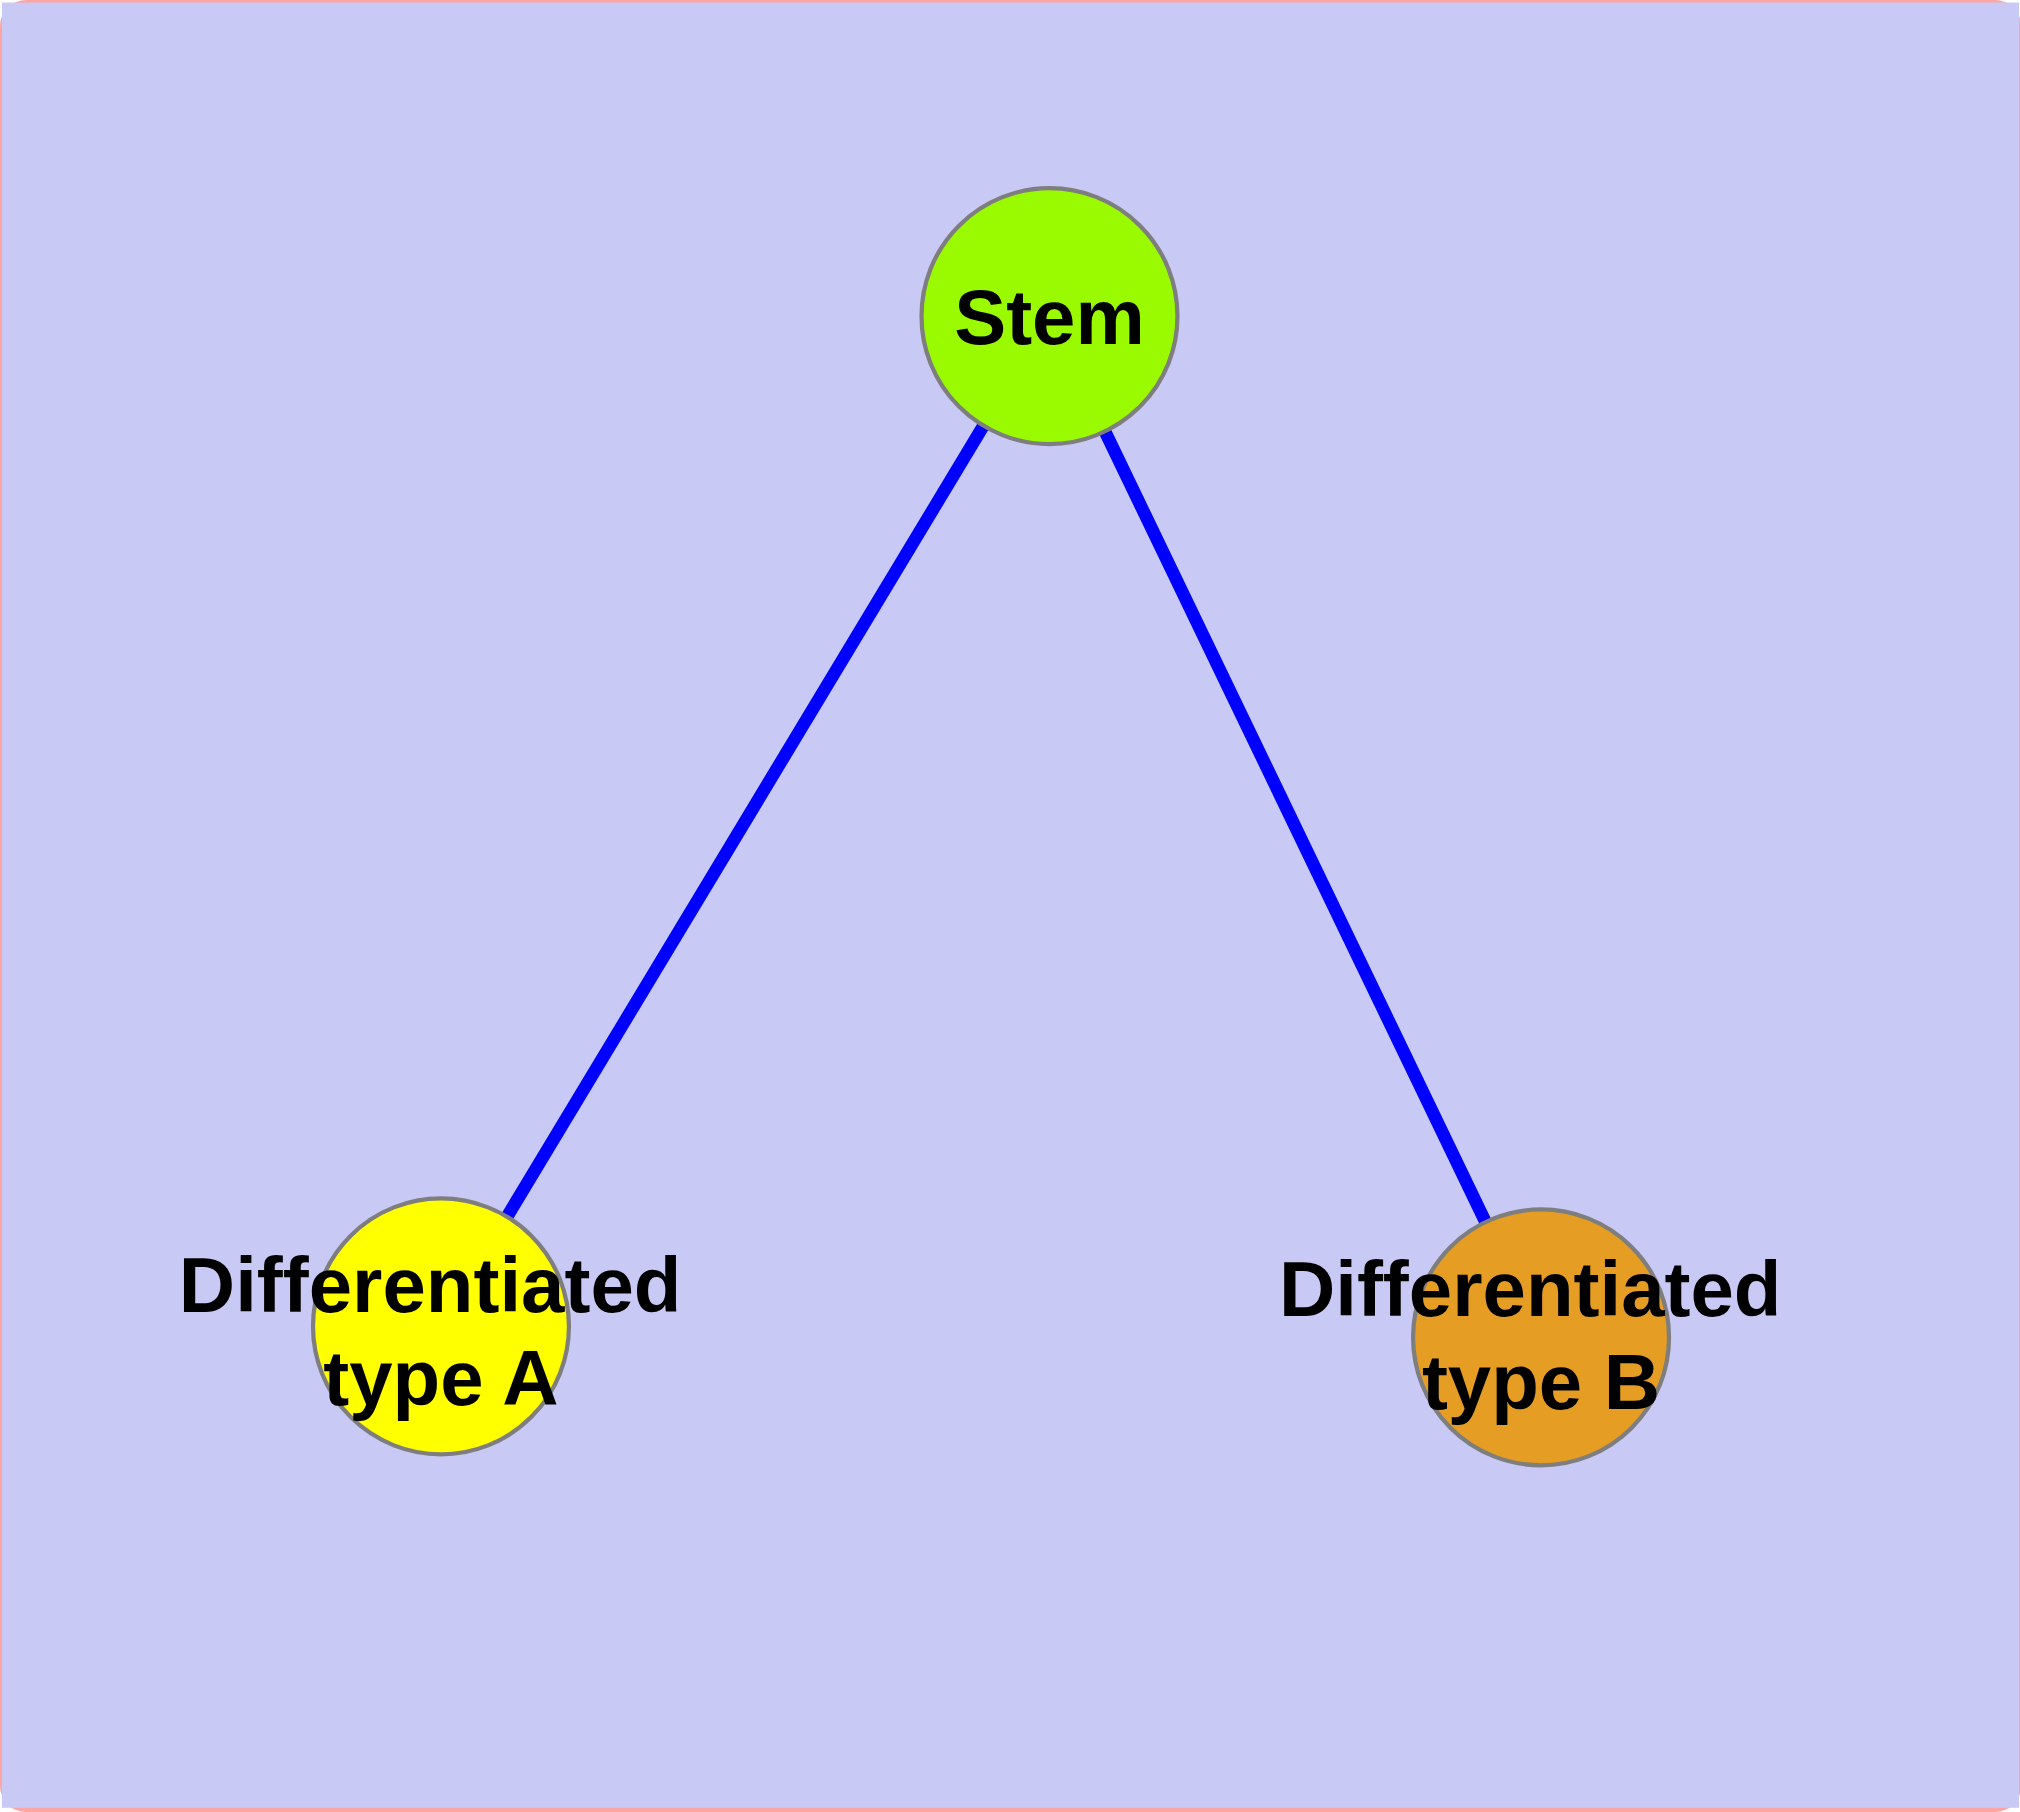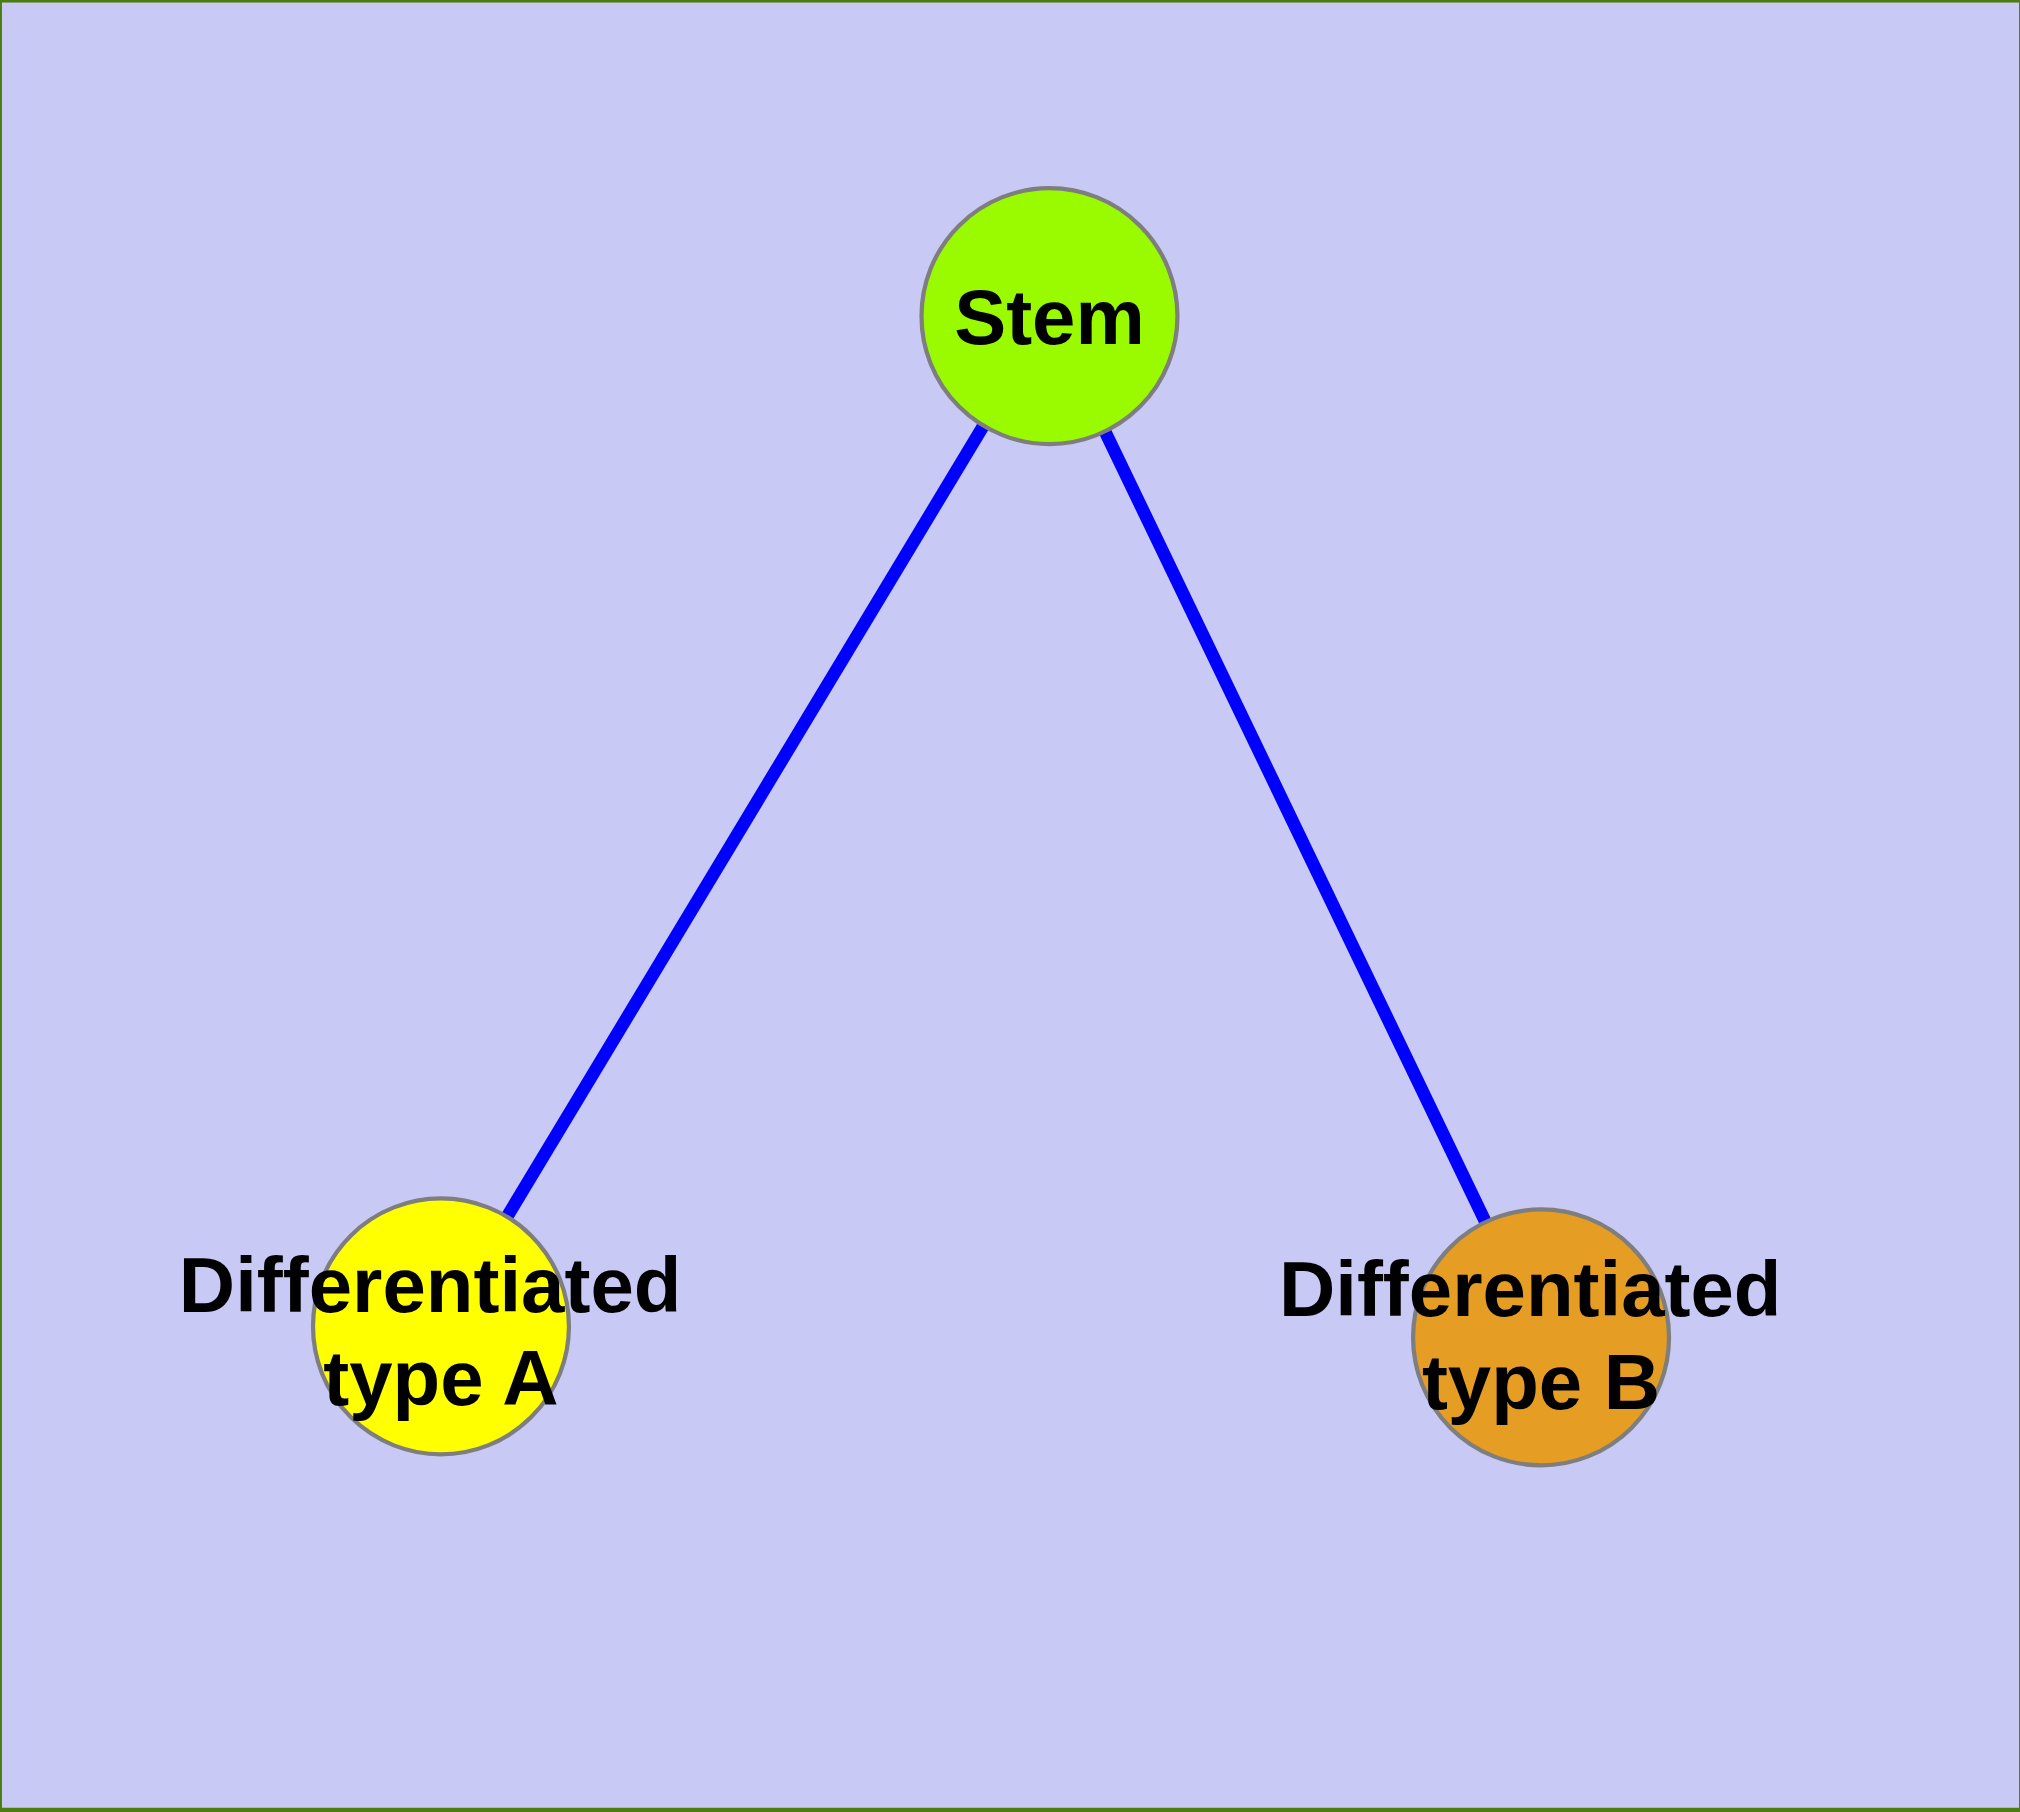--- a/index.html
+++ b/index.html
@@ -5,21 +5,22 @@
   
   html, body {
     margin: 0;
     padding: 0;
     background: #ffffff;
   }
   .canvas-wrap {
     width: 2021px;
     height: 1812px;
     position: relative;
-    background: #4d7c0f;
+    background: #fca5a5;
+    border-radius: 26px;
   }
   svg {
     display: block;
   }
   .node-label {
     font-family: "Liberation Sans", sans-serif;
     font-weight: bold;
     font-size: 92px;
     fill: #000000;
     text-anchor: middle;

